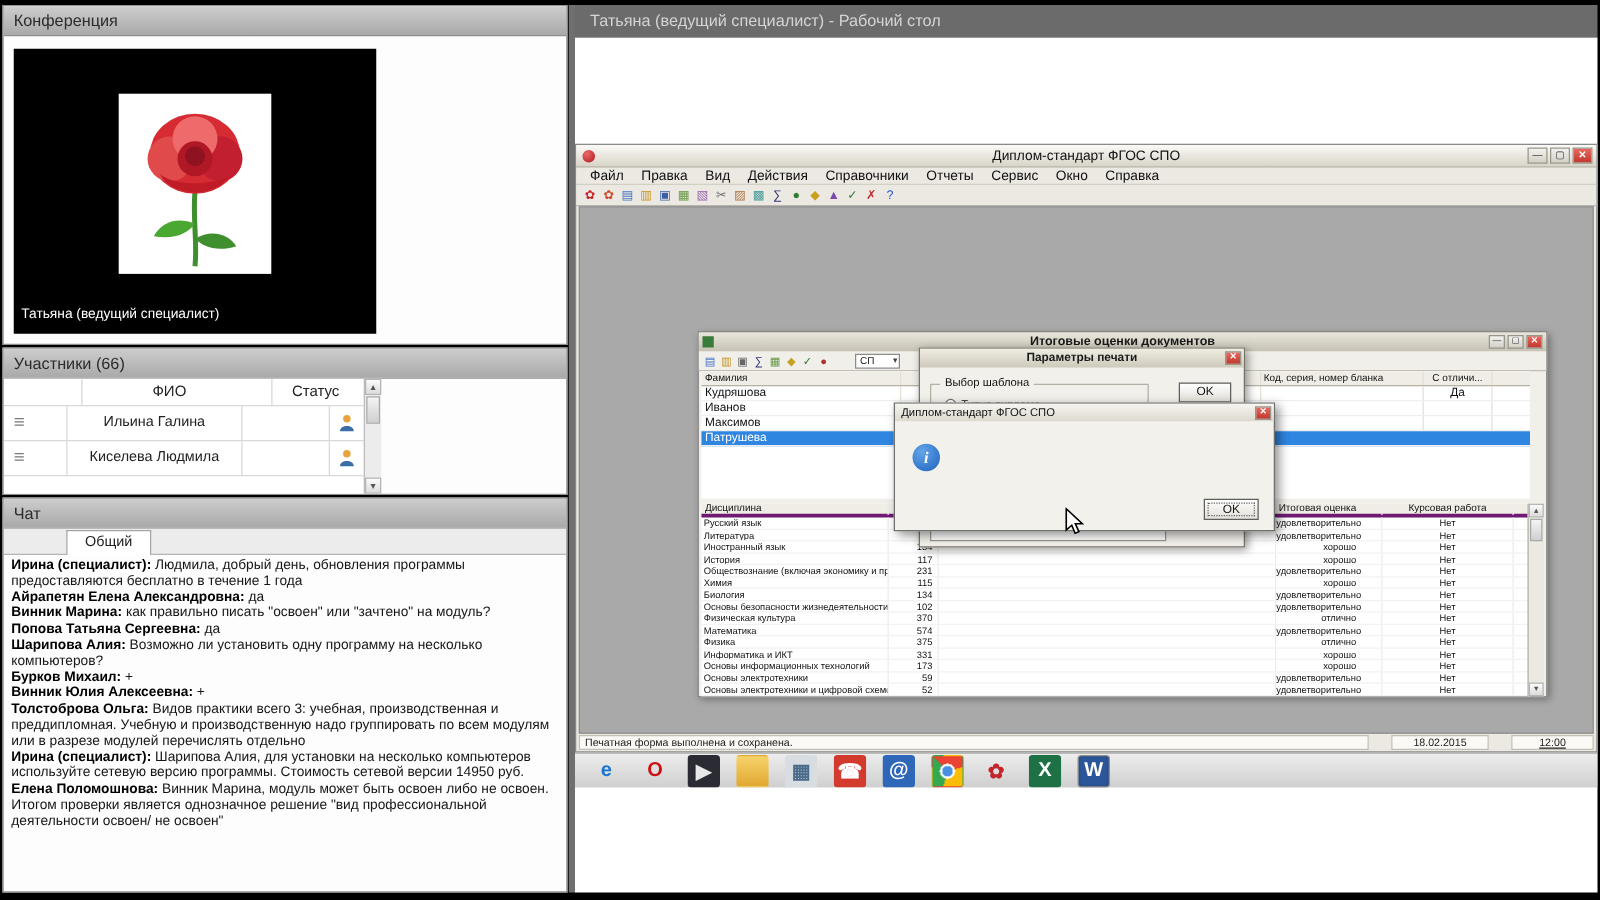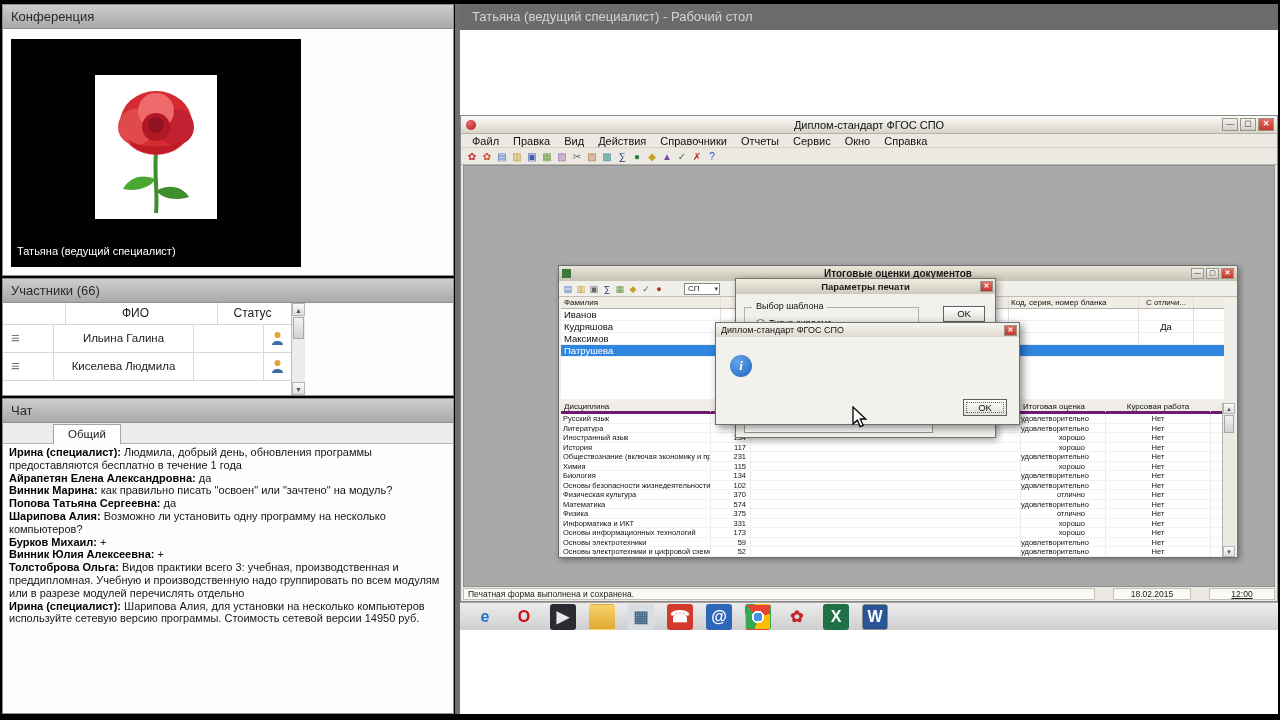--- a/index.html
+++ b/index.html
@@ -242,20 +242,21 @@
     <div class="chat-msgs">
       <p><b>Ирина (специалист):</b> <span>Людмила, добрый день, обновления программы предоставляются бесплатно в течение 1 года</span></p>
         <p><b>Айрапетян Елена Александровна:</b> <span>да</span></p>
         <p><b>Винник Марина:</b> <span>как правильно писать "освоен" или "зачтено" на модуль?</span></p>
         <p><b>Попова Татьяна Сергеевна:</b> <span>да</span></p>
         <p><b>Шарипова Алия:</b> <span>Возможно ли установить одну программу на несколько компьютеров?</span></p>
         <p><b>Бурков Михаил:</b> <span>+</span></p>
         <p><b>Винник Юлия Алексеевна:</b> <span>+</span></p>
         <p><b>Толстоброва Ольга:</b> <span>Видов практики всего 3: учебная, производственная и преддипломная. Учебную и производственную надо группировать по всем модулям или в разрезе модулей перечислять отдельно</span></p>
         <p><b>Ирина (специалист):</b> <span>Шарипова Алия, для установки на несколько компьютеров используйте сетевую версию программы. Стоимость сетевой версии 14950 руб.</span></p>
+        <p><b>Елена Поломошнова:</b> <span>Винник Марина, модуль может быть освоен либо не освоен. Итогом проверки является однозначное решение "вид профессиональной деятельности освоен/ не освоен"</span></p>
     </div>
   </section>
 
   <div class="vdivider"></div>
 
   <div class="desk-title">
     <span>Татьяна (ведущий специалист) - Рабочий стол</span>
   </div>
 
   <div class="desk">
@@ -334,31 +335,31 @@
 
       <div class="res-names">
         <div class="nhead">
           <span class="nc-surname">Фамилия</span>
           <span class="nc-mid"></span>
           <span class="nc-code">Код, серия, номер бланка</span>
           <span class="nc-hon">С отличи...</span>
           <span class="nc-end"></span>
         </div>
         <div class="nrow">
+            <span class="nc-surname">Кудряшова</span>
+            <span class="nc-mid"></span>
+            <span class="nc-code"></span>
+            <span class="nc-hon">Да</span>
+            <span class="nc-end"></span>
+          </div>
+          <div class="nrow">
             <span class="nc-surname">Иванов</span>
             <span class="nc-mid"></span>
             <span class="nc-code"></span>
             <span class="nc-hon"></span>
-            <span class="nc-end"></span>
-          </div>
-          <div class="nrow">
-            <span class="nc-surname">Кудряшова</span>
-            <span class="nc-mid"></span>
-            <span class="nc-code"></span>
-            <span class="nc-hon">Да</span>
             <span class="nc-end"></span>
           </div>
           <div class="nrow">
             <span class="nc-surname">Максимов</span>
             <span class="nc-mid"></span>
             <span class="nc-code"></span>
             <span class="nc-hon"></span>
             <span class="nc-end"></span>
           </div>
           <div class="nrow selected">

